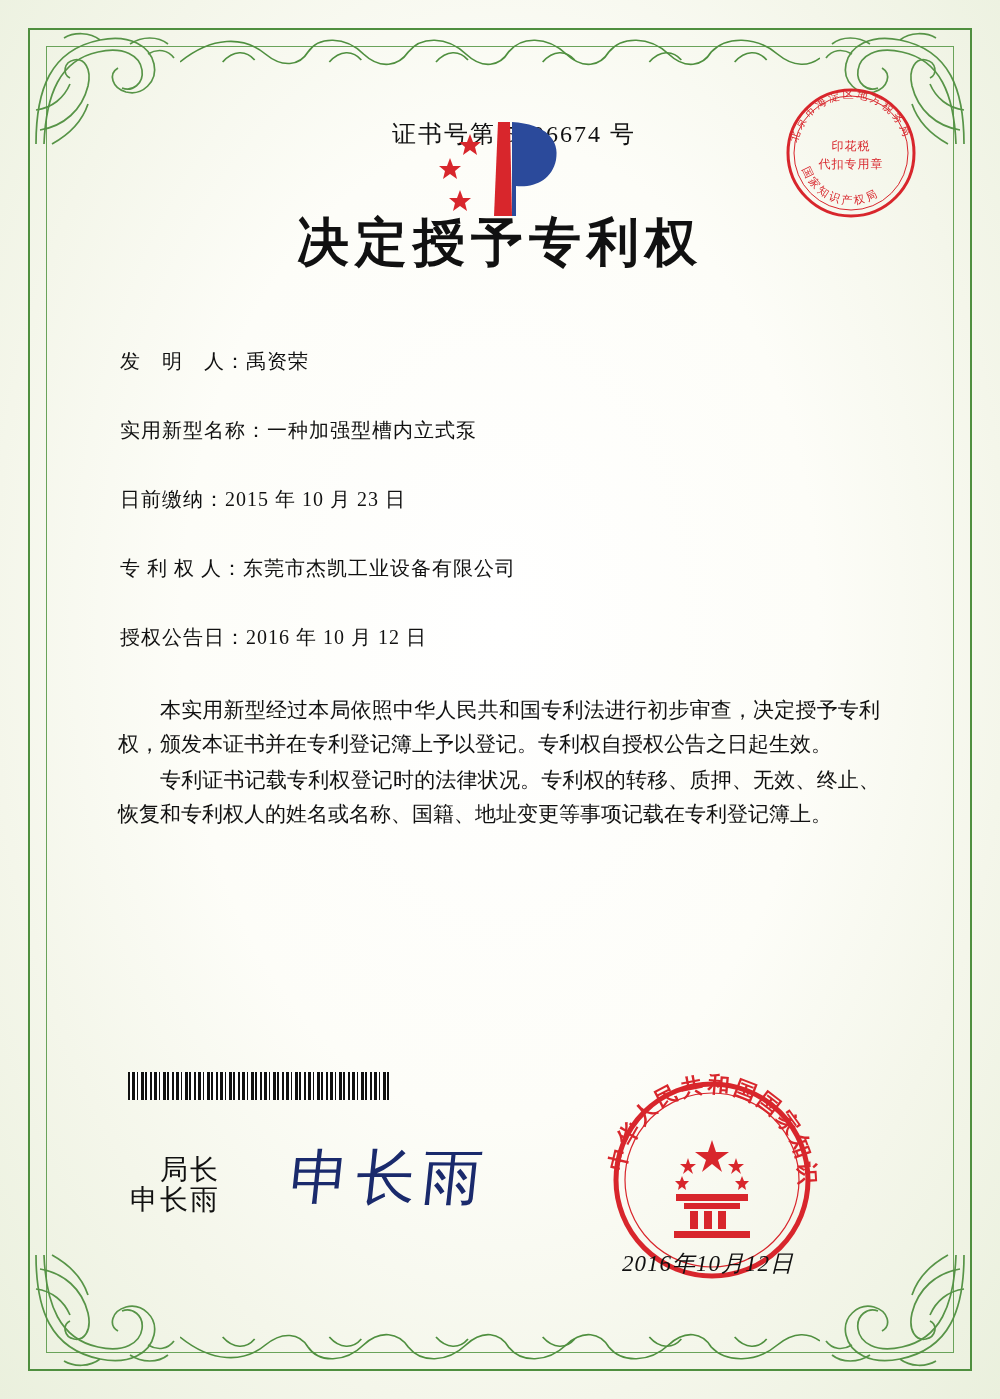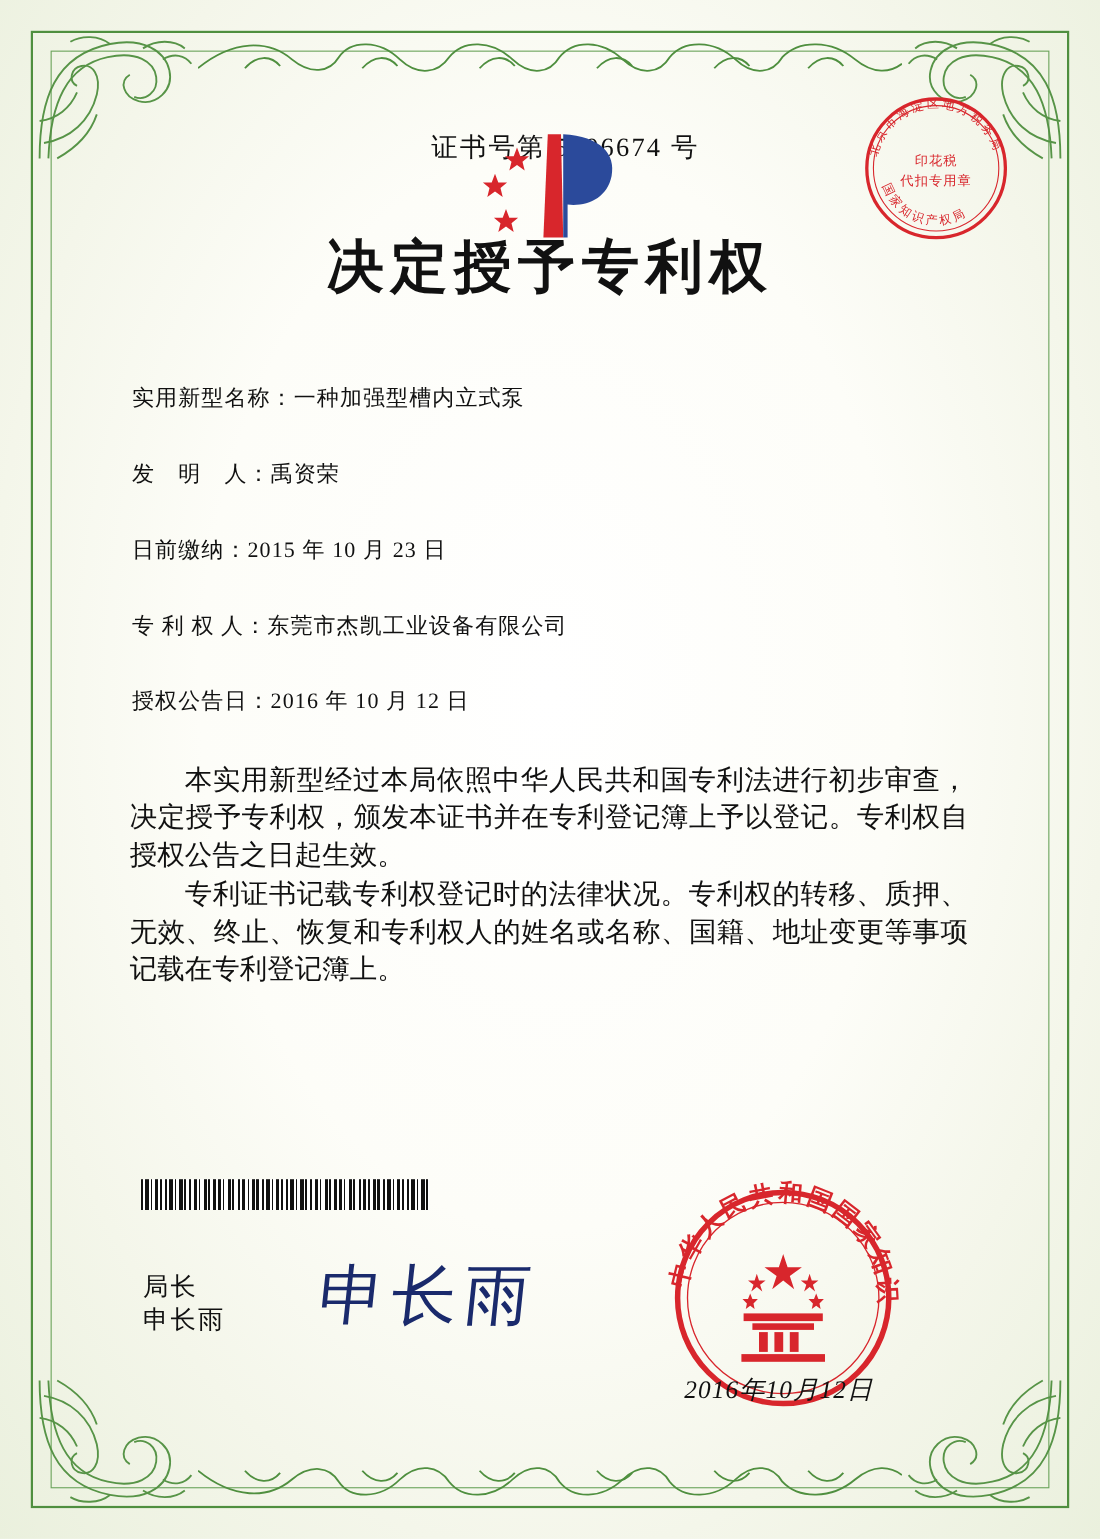--- a/index.html
+++ b/index.html
@@ -100,21 +100,21 @@
   }
   .field-label {
     display: inline-block;
   }
   .field-value {
     display: inline;
   }
 
   .body-text {
     margin: 22px 30px 0 28px;
-    font-size: 25px;
+    font-size: 21px;
     line-height: 34px;
     color: #111;
     text-align: justify;
   }
   .body-text p {
     margin: 0 0 2px 0;
     text-indent: 2em;
   }
 
   
@@ -132,24 +132,25 @@
       #111 13px, #111 16px, #fff 16px, #fff 17px,
       #111 17px, #111 19px, #fff 19px, #fff 22px
     );
   }
 
   
   .sign-label {
     position: absolute;
     left: 130px;
     top: 1155px;
-    font-size: 23px;
+    font-size: 28px;
     line-height: 30px;
     color: #111;
     letter-spacing: 2px;
+    text-align: right;
   }
   .signature {
     position: absolute;
     left: 290px;
     top: 1138px;
     font-size: 60px;
     color: #1a2a6c;
     font-family: "DejaVu Serif", serif;
     transform: skewX(-6deg);
     letter-spacing: 6px;
@@ -305,24 +306,24 @@
         <polygon points="78,10 90,10 92,104 74,104" fill="#d8262c"></polygon>
 
         <path d="M92,10 C126,12 140,28 136,48 C132,68 114,76 96,74 L96,104 L92,104 Z" fill="#2b4a9b"></path>
       </svg>
     </div>
 
     <div class="title">决定授予专利权</div>
 
     <div class="fields">
       <div class="field-row">
+        <span class="field-label">发　明　人：</span><span class="field-value">禹资荣</span>
+      </div>
+      <div class="field-row">
         <span class="field-label">实用新型名称：</span><span class="field-value">一种加强型槽内立式泵</span>
-      </div>
-      <div class="field-row">
-        <span class="field-label">发　明　人：</span><span class="field-value">禹资荣</span>
       </div>
       <div class="field-row">
         <span class="field-label">日前缴纳：</span><span class="field-value">2015 年 10 月 23 日</span>
       </div>
       <div class="field-row">
         <span class="field-label">专 利 权 人：</span><span class="field-value">东莞市杰凯工业设备有限公司</span>
       </div>
       <div class="field-row">
         <span class="field-label">授权公告日：</span><span class="field-value">2016 年 10 月 12 日</span>
       </div>

